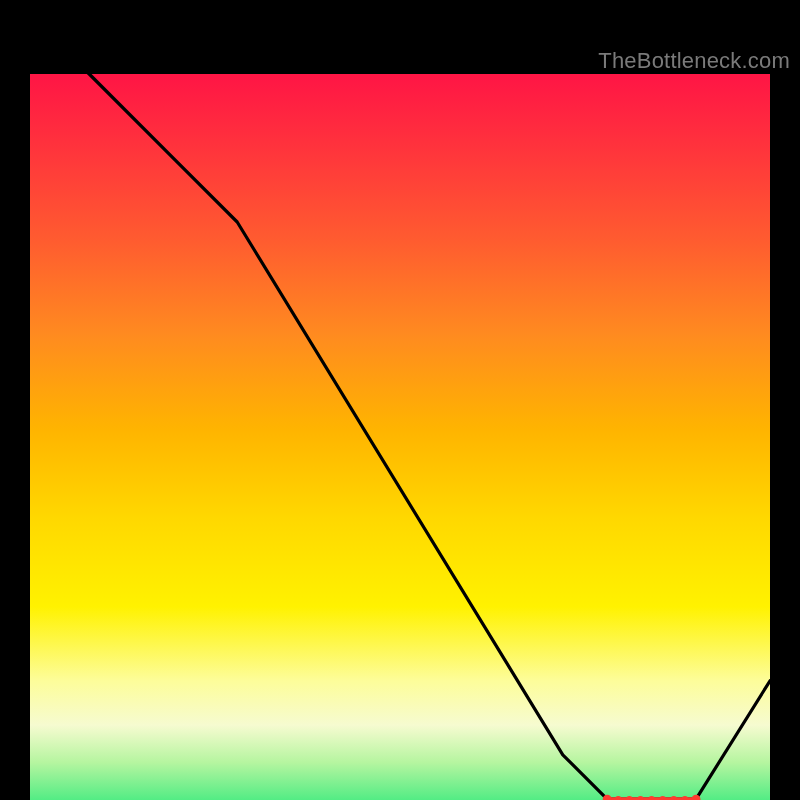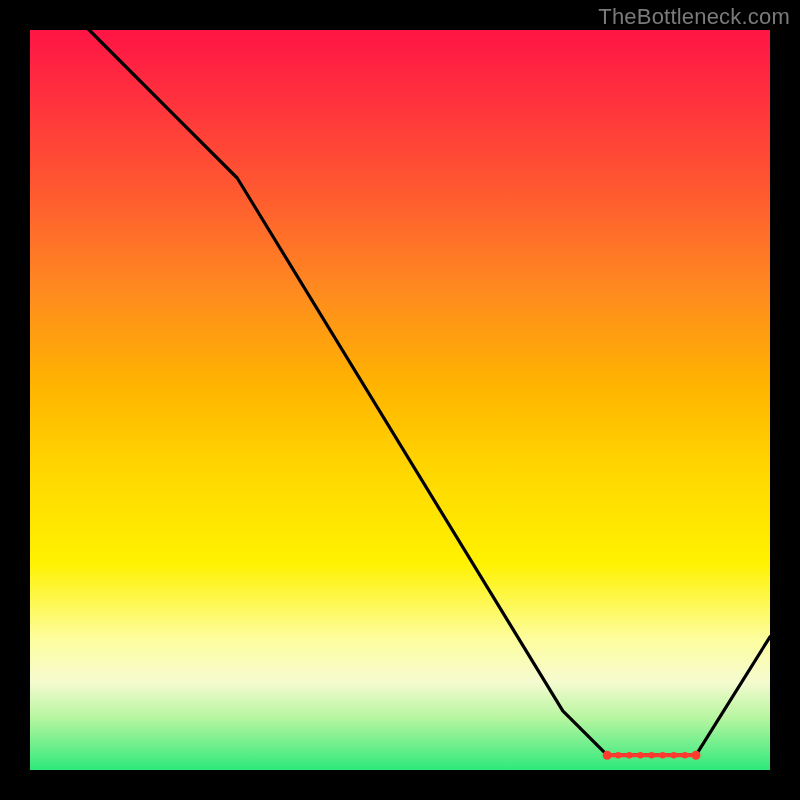--- a/index.html
+++ b/index.html
@@ -9,20 +9,21 @@
     height: 800px;
     background: #000;
     overflow: hidden;
     font-family: Arial, Helvetica, sans-serif;
   }
   .frame {
     position: relative;
     width: 800px;
     height: 704px;
     background: #000;
+    margin-top: 44px;
   }
   .plot-area {
     position: absolute;
     left: 30px;
     top: 30px;
     width: 740px;
     height: 740px;
     
     background: linear-gradient(
       to bottom,

